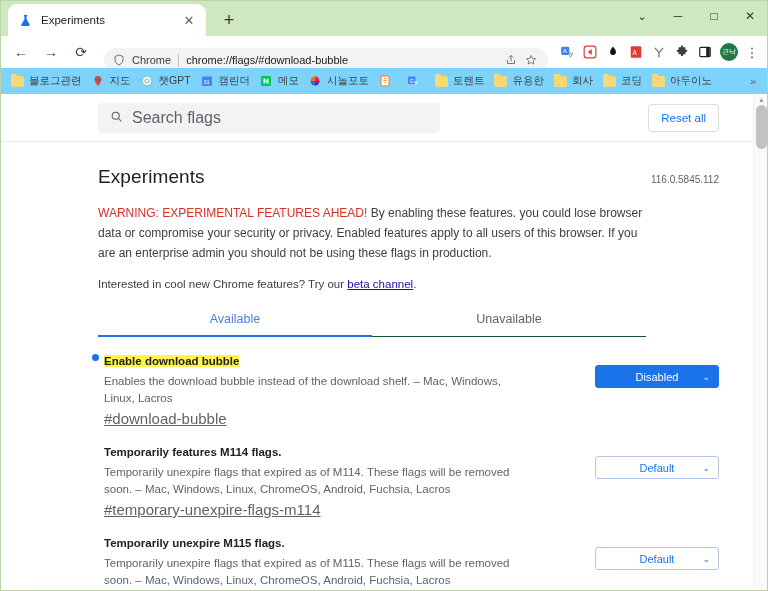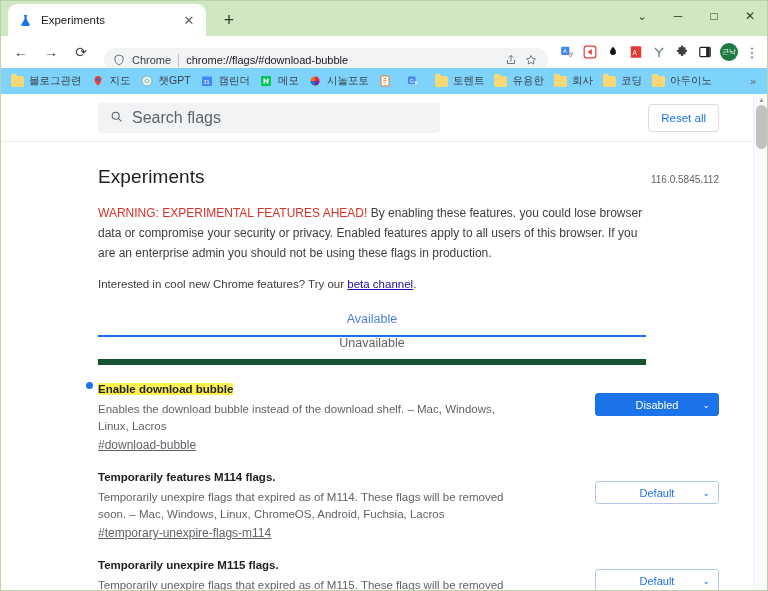--- a/index.html
+++ b/index.html
@@ -129,45 +129,44 @@
 
   .warning {
     margin-top: 15px; font-size: 12px; line-height: 20px; color: #3c4043;
     max-width: 548px;
   }
   .warn-lead { color: #d93025; }
   .beta-line { margin-top: 15px; font-size: 11.5px; color: #3c4043; }
   .beta-link { color: #1a0dab; text-decoration: underline; }
 
   .tabs {
-    margin-top: 22px; display: flex; border-bottom: 6px solid #14532d;
+    margin-top: 22px; display: flex; border-bottom: 1px solid #14532d;
     max-width: 548px;
-    flex-direction: column;
   }
   .ftab {
     flex: 1 1 50%; text-align: center; padding-bottom: 9px;
     font-size: 12.5px; color: #5f6368;
   }
   .ftab.active { color: #4a80d6; border-bottom: 2px solid #1a73e8; margin-bottom: -1px; }
 
-  .flag { position: relative; padding: 14px 0 0 0; display: flex; }
+  .flag { position: relative; padding: 14px 0 0 0; display: flex; margin-left: 6px; }
   .flag-main { width: 430px; }
   .flag-name {
     font-size: 11.5px; font-weight: bold; color: #202124; display: inline-block;
   }
   .flag-name.hl { background: #fff34d; }
   .flag-bullet {
     position: absolute; left: -12px; top: 17px;
     width: 7px; height: 7px; border-radius: 50%; background: #1a73e8;
   }
   .flag-desc {
     margin-top: 4px; font-size: 11.5px; line-height: 17px; color: #5f6368;
   }
   .flag-anchor {
-    margin-top: 3px; font-size: 12px; color: #5f6368;
+    margin-top: 3px; font-size: 15px; color: #5f6368;
     text-decoration: underline; display: inline-block;
   }
   .flag-select-wrap { margin-left: auto; padding-top: 14px; }
   .flag-select {
     width: 124px; height: 23px; border-radius: 3px;
     display: flex; align-items: center; justify-content: center;
     font-size: 11px; position: relative;
   }
   .flag-select .caret { position:absolute; right: 8px; font-size: 9px; }
   .sel-blue { background: #1a73e8; border: 1px solid #1a73e8; color: #ffffff; }

